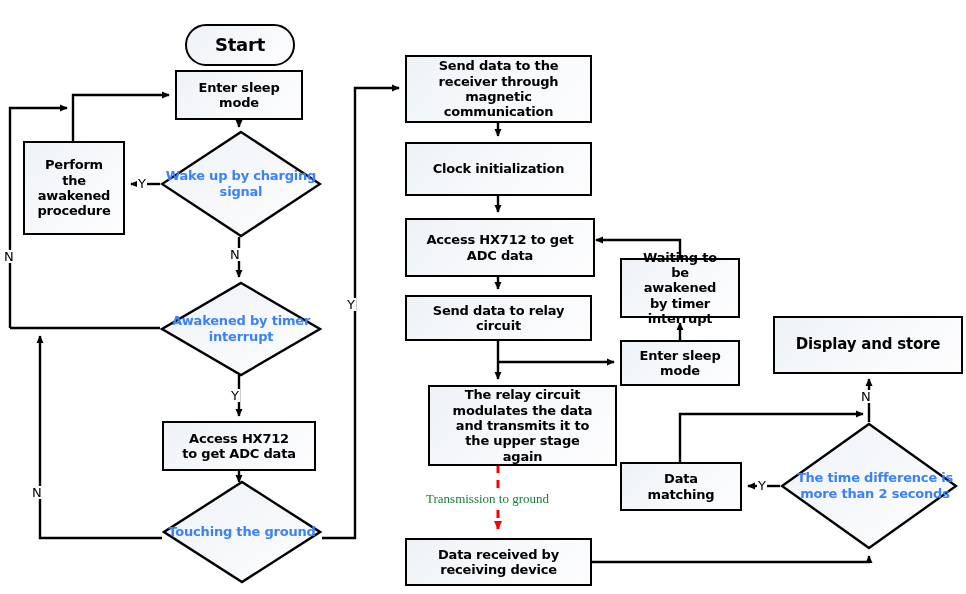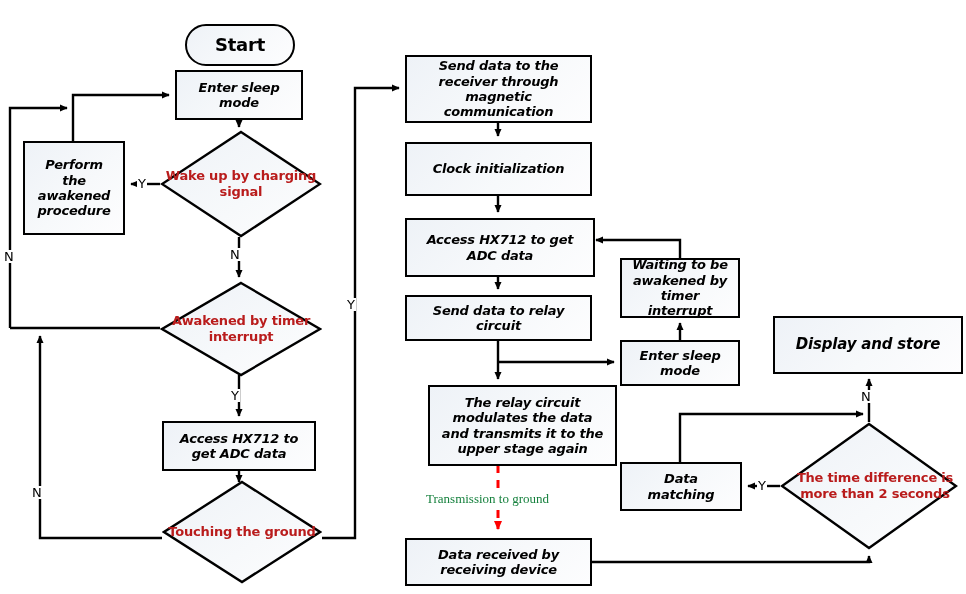--- a/index.html
+++ b/index.html
@@ -34,22 +34,21 @@
     text-align: center;
     border: 2px solid #000000;
     background: linear-gradient(135deg, #eef2f7 0%, #f7f9fb 55%, #fdfdfe 100%);
     color: #000000;
     font-weight: bold;
     line-height: 1.18;
     letter-spacing: -0.2px;
   }
   .node.process {
     font-size: 13px;
-    padding: 2px 8px;
-    font-style: italic;
+    padding: 2px 16px;
   }
   .node.terminator {
     border-radius: 24px;
     font-size: 18px;
   }
   .diamond-wrap {
     position: absolute;
   }
   .diamond-wrap svg {
     position: absolute;
@@ -61,21 +60,21 @@
     left: 0;
     top: 0;
     width: 100%;
     height: 100%;
     display: flex;
     align-items: center;
     justify-content: center;
     text-align: center;
     font-size: 13px;
     font-weight: bold;
-    color: #b91c1c;
+    color: #3b82f6;
     line-height: 1.2;
     letter-spacing: -0.2px;
   }
   .edge-label {
     position: absolute;
     font-size: 13px;
     font-weight: normal;
     color: #000;
     background: #ffffff;
     padding: 0 1px;

